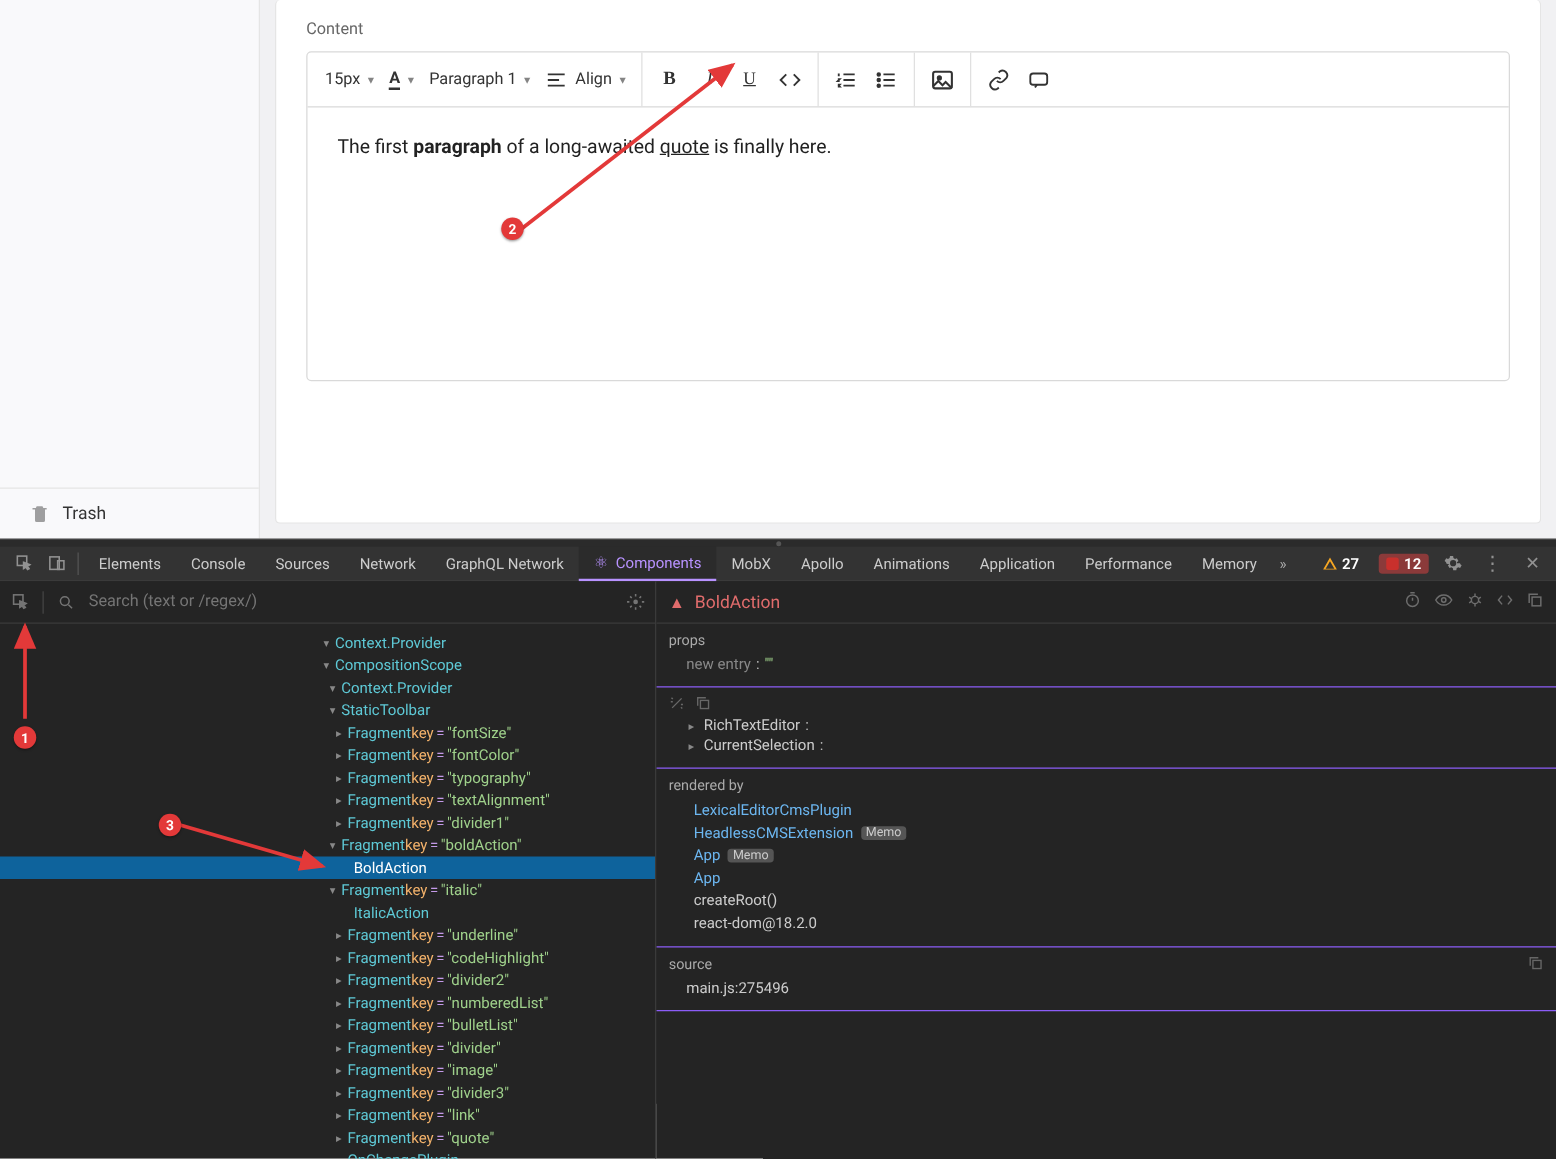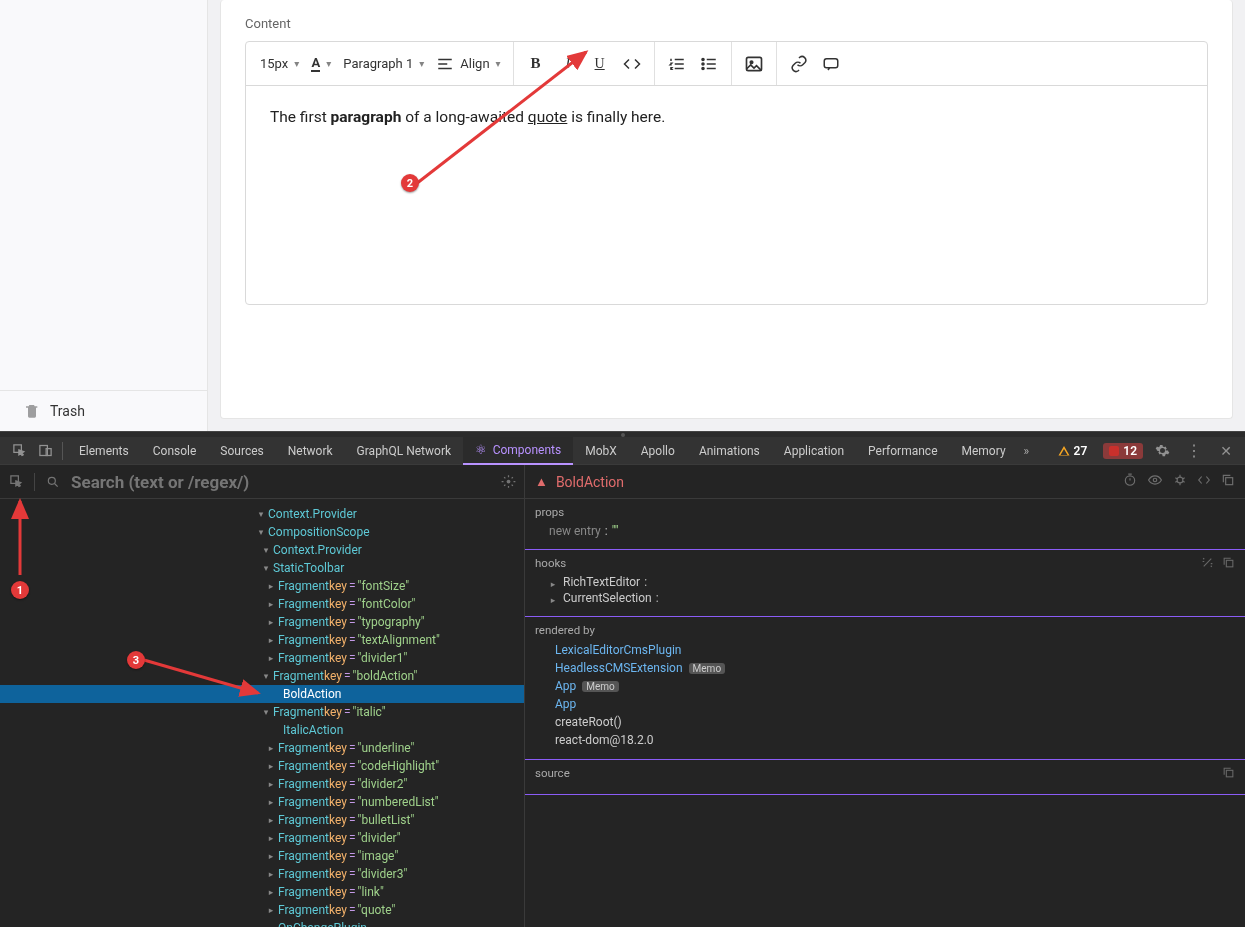--- a/index.html
+++ b/index.html
@@ -40,21 +40,21 @@
   .dt-tab.active { color:#b892ff; border-bottom:2px solid #b892ff; background:#2b2b2b; }
   .dt-tab.comp::before { content:"⚛"; color:#b892ff; margin-right:6px; font-size:13px; }
   .dt-over { margin-left:6px; }
   .dt-right { margin-left:auto; display:flex; align-items:center; gap:6px; }
   .warn-badge { display:flex; align-items:center; gap:4px; color:#ffffff; font-weight:600; }
   .err-badge { display:flex; align-items:center; gap:4px; background:#8b3a3a; color:#fff; padding:1px 6px; border-radius:3px; font-weight:600;margin-left:10px; }
 
   .dt-body { display:flex; height:462px; }
   .dt-left { width:525px; background:#242424; display:flex; flex-direction:column; border-right:1px solid #3a3a3a; position:relative; }
   .dt-search { display:flex; align-items:center; height:34px; padding:0 8px; gap:10px; border-bottom:1px solid #3a3a3a; }
-  .dt-search input { flex:1; background:transparent; border:none; outline:none; color:#0ea5e9; font-size:17px;font-weight:bold; }
+  .dt-search input { flex:1; background:transparent; border:none; outline:none; color:#0ea5e9; font-size:13px; }
   .dt-search .ico { opacity:.6; width:16px; height:16px; display:flex; align-items:center; justify-content:center; }
 
   .tree { flex:1; overflow:auto; padding:6px 0; font-family: ui-monospace, Menlo, Consolas, monospace; font-size:12px; }
   .node { display:flex; align-items:center; height:18px; white-space:nowrap; cursor:default; }
   .caret { width:10px; text-align:center; color:#888; font-size:9px; margin-right:2px; cursor:pointer; }
   .teal { color:#5ec9d6; }
   .orange { color:#f3b26b; }
   .green { color:#9fd18b; }
   .eq { color:#c49ae8; margin:0 2px; }
   .node.selected { background:#0e639c; color:#fff; }
@@ -504,21 +504,20 @@
         <div class="rp-section-title">props</div>
         <div class="kv">
           <span style="color:#888">new entry</span>
             <span>: </span>
           <span class="green">""</span>
         </div>
       </div>
 
       <div class="rp-section">
         <div class="rp-flex">
-          <div class="rp-section-title rp-grow">hooks</div>
           <span class="ico" style="opacity:.5">
             <svg width="13" height="13" viewBox="0 0 24 24" fill="none" stroke="#aaa" stroke-width="2">
                 <path d="M5 19L19 5M4 4l2 2M18 18l2 2M3 10h3M21 14h-3"></path>
               </svg>
           </span>
           <span class="ico" style="opacity:.5;margin-left:8px">
             <svg width="13" height="13" viewBox="0 0 24 24" fill="none" stroke="#aaa" stroke-width="2">
                 <rect x="8" y="8" width="12" height="12"></rect>
                 <path d="M4 16V4h12"></path>
               </svg>
@@ -553,16 +552,19 @@
       <div class="rp-section">
         <div class="rp-flex">
           <div class="rp-section-title rp-grow">source</div>
           <span class="ico" style="opacity:.5">
             <svg width="13" height="13" viewBox="0 0 24 24" fill="none" stroke="#aaa" stroke-width="2">
                 <rect x="8" y="8" width="12" height="12"></rect>
                 <path d="M4 16V4h12"></path>
               </svg>
           </span>
         </div>
+        <div class="kv">
+            <span class="col">main.js:275496</span>
+          </div>
       </div>
     </div>
   </div>
 </div>
 
 </body></html>

